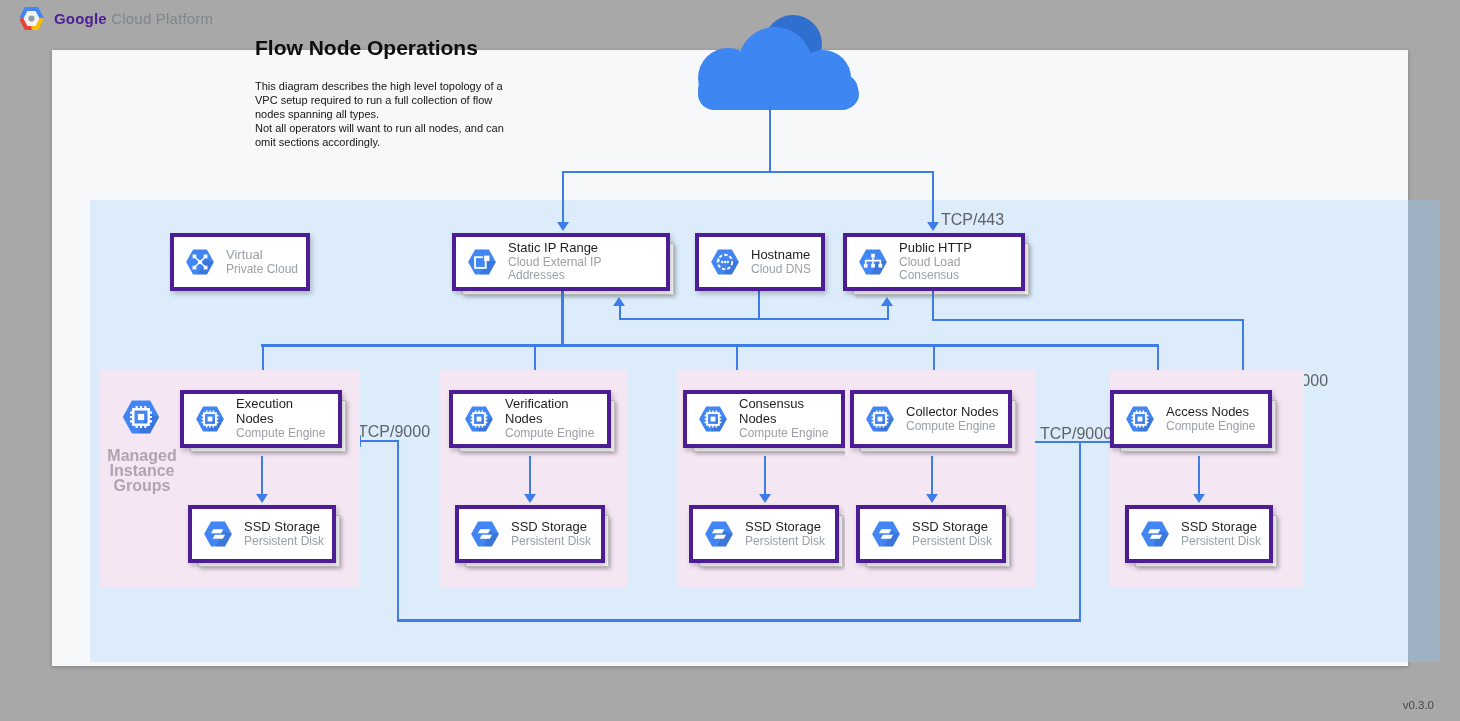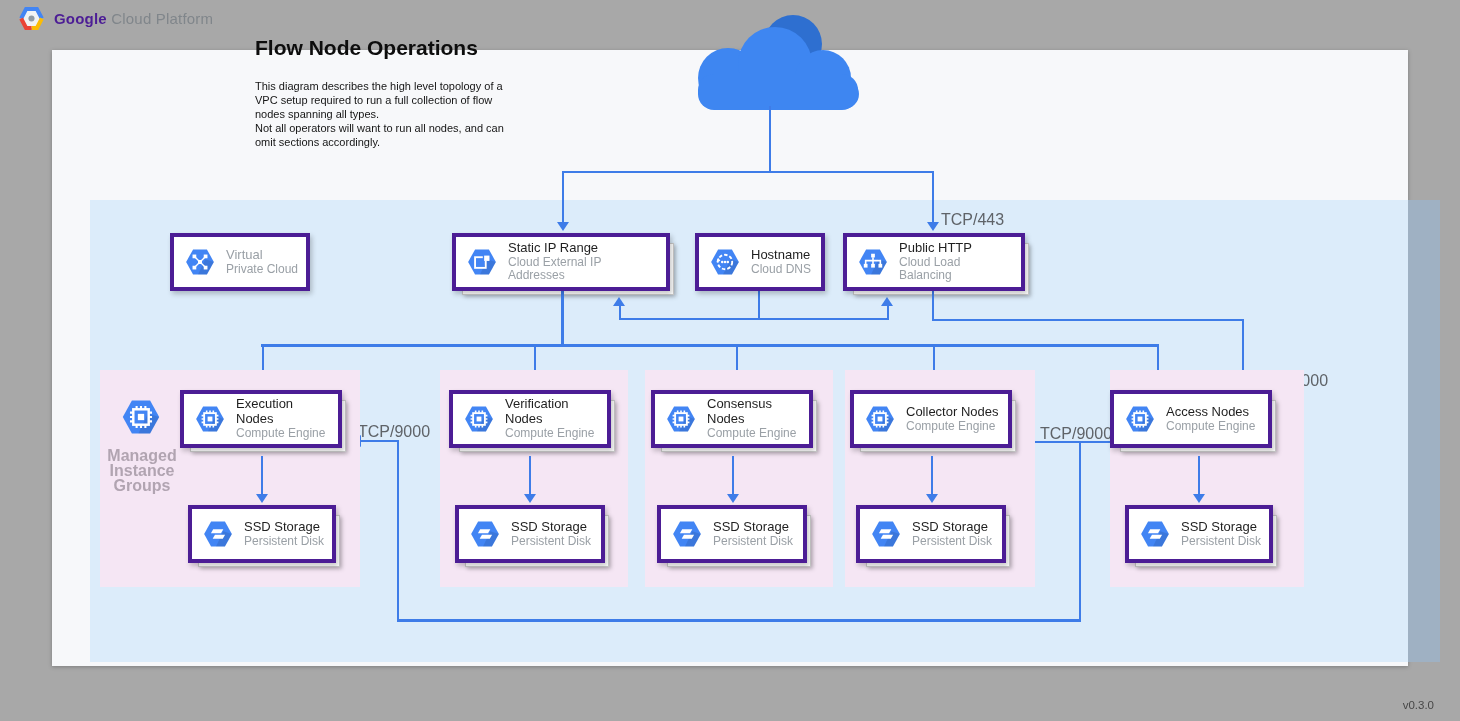--- a/index.html
+++ b/index.html
@@ -216,21 +216,21 @@
           <span class="t">Static IP Range</span>
           <span class="s">Cloud External IP Addresses</span>
         </span>
     </div>
     <div class="card stack" style="left:843px;top:233px;width:182px">
       <svg class="hexi">
           <use href="#i-lb"></use>
         </svg>
       <span class="ctxt">
           <span class="t">Public HTTP</span>
-          <span class="s">Cloud Load Balancing</span>
+          <span class="s">Cloud Load Consensus</span>
         </span>
     </div>
 
     <div class="group" style="left:100px;width:260px">
       <svg class="abs" style="left:20px;top:26px" width="42" height="42">
           <use href="#i-ce"></use>
         </svg>
       <div class="mig-label" style="left:0;top:78px">Managed Instance Groups</div>
       <div class="card stack" style="left:80px;top:20px;width:162px">
         <svg class="hexi">
@@ -270,21 +270,21 @@
         <svg class="hexi">
             <use href="#i-pd"></use>
           </svg>
         <span class="ctxt">
             <span class="t">SSD Storage</span>
             <span class="s">Persistent Disk</span>
           </span>
       </div>
     </div>
 
-    <div class="group" style="left:645px;width:188px">
+    <div class="group" style="left:677px;width:188px">
       <div class="card stack" style="left:6px;top:20px;width:162px">
         <svg class="hexi">
             <use href="#i-ce"></use>
           </svg>
         <span class="ctxt">
             <span class="t">Consensus Nodes</span>
             <span class="s">Compute Engine</span>
           </span>
       </div>
       <div class="vline" style="left:87px;top:86px;height:38px"></div>

